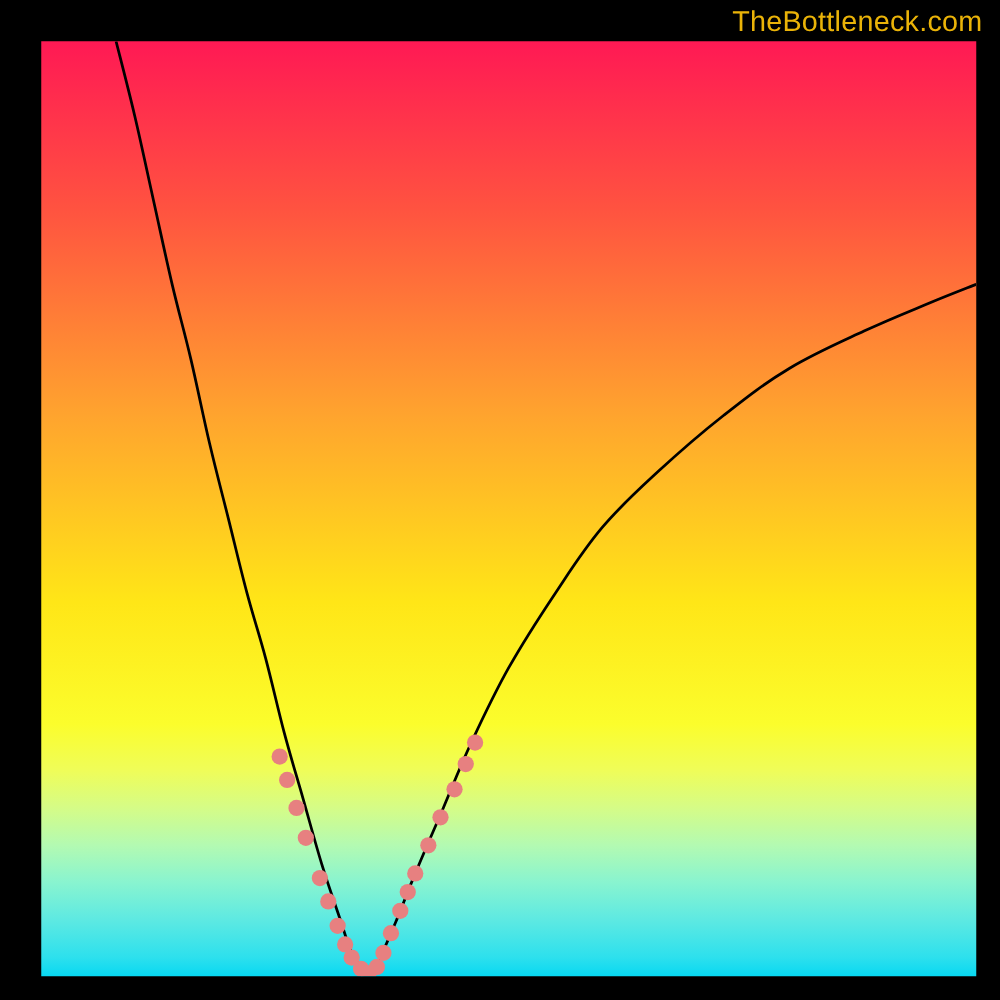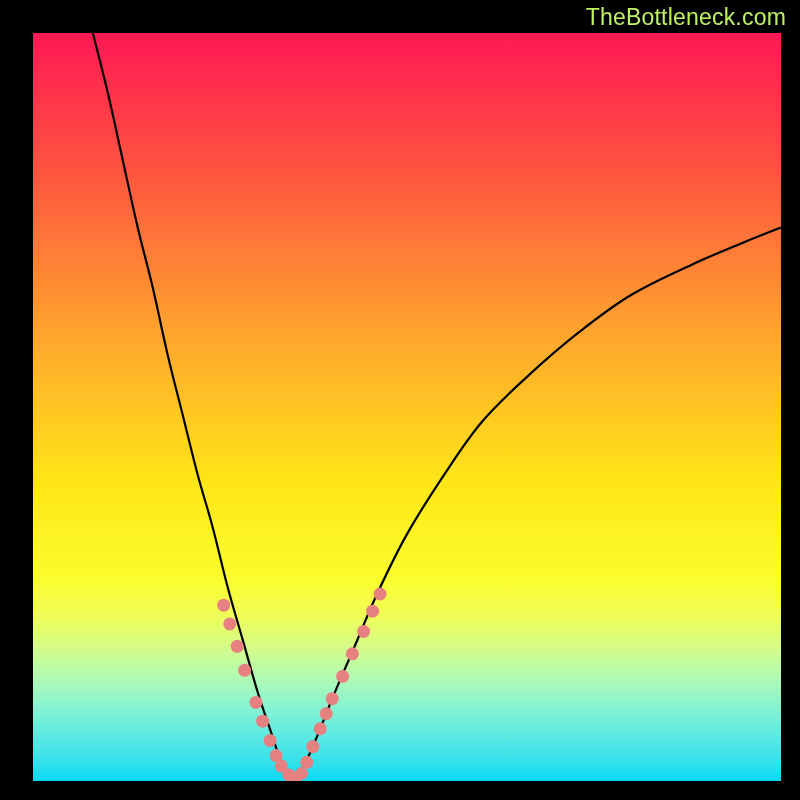--- a/index.html
+++ b/index.html
@@ -12,21 +12,21 @@
   }
   .container {
     position: relative;
     width: 800px;
     height: 800px;
   }
   .watermark {
     position: absolute;
     top: 4px;
     right: 14px;
-    color: #bef264;
+    color: #eab308;
     font-family: Arial, Helvetica, sans-serif;
     font-size: 23px;
     letter-spacing: 0.2px;
     z-index: 10;
     user-select: none;
   }
   .plot-area {
     position: absolute;
     left: 33px;
     top: 33px;

